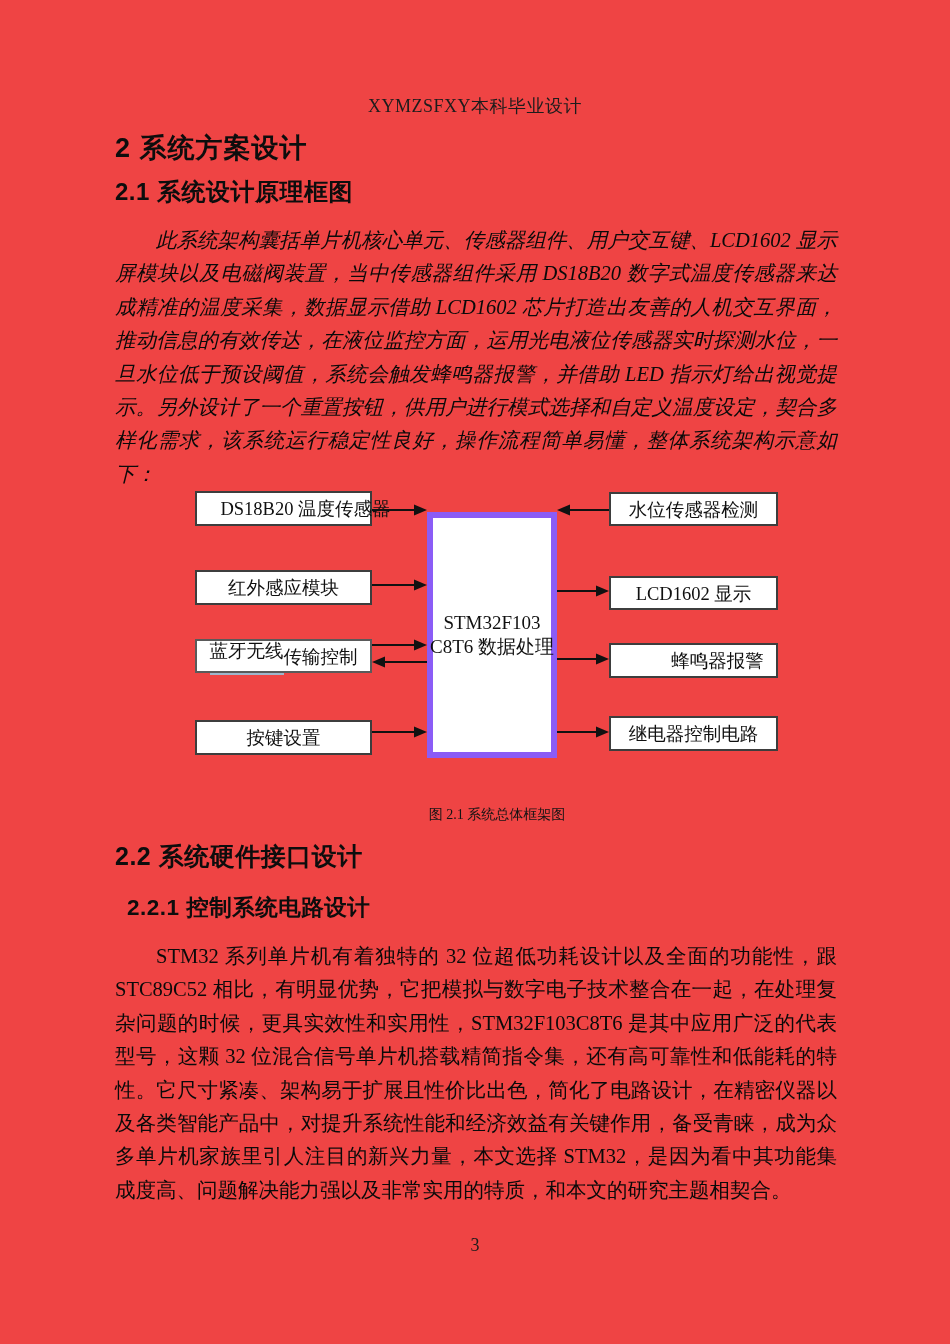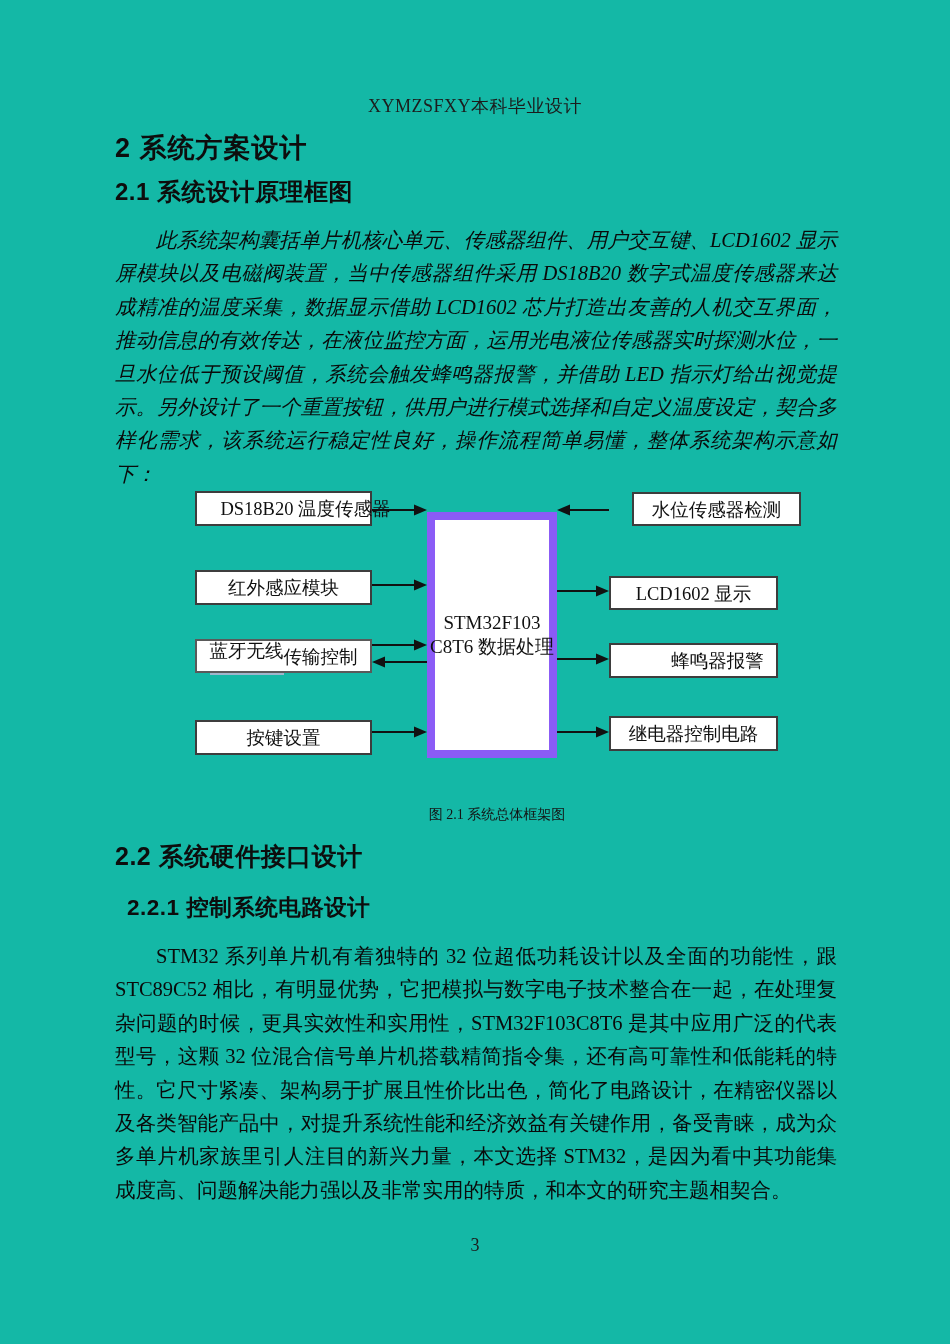--- a/index.html
+++ b/index.html
@@ -1,20 +1,20 @@
 <!DOCTYPE html>
 <html><head>
 <meta charset="utf-8">
 <style>
   html, body { margin: 0; padding: 0; background: #ffffff; }
   .page {
     position: relative;
     width: 950px;
     height: 1344px;
-    background: #14b8a6;
+    background: #ef4444;
     color: #111;
     font-family: "Liberation Serif", "DejaVu Serif", serif;
     overflow: hidden;
   }
   .doc-header {
     position: absolute;
     top: 94px; left: 0; right: 0;
     text-align: center;
     font-size: 18px;
     color: #1c1c1c;
@@ -68,28 +68,28 @@
     color: #101010;
     box-sizing: border-box;
     white-space: nowrap;
   }
   .lbox { left: 45px; width: 177px; height: 35px; }
   .l1 { top: 13px; padding-left: 44px; }
   .l2 { top: 92px; }
   .l3 { top: 161px; height: 34px; border-color: #5a5a5a; }
   .l4 { top: 242px; }
   .rbox { left: 459px; width: 169px; }
-  .r1 { top: 14px; height: 34px; margin-left: 23px; }
+  .r1 { top: 14px; height: 34px; }
   .r2 { top: 98px; height: 34px; }
   .r3 { top: 165px; height: 35px; padding-left: 48px; }
   .r4 { top: 238px; height: 35px; }
   .cbox {
     left: 277px; top: 34px;
     width: 130px; height: 246px;
-    border: 8px solid #8b5cf6;
+    border: 6px solid #8b5cf6;
     flex-direction: column;
     font-size: 19px;
     line-height: 24px;
   }
   .cbox .cline { display: block; text-align: center; }
   .underlined-part { border-bottom: 2px solid #9fb6cc; padding-bottom: 10px; }
   .arrows-svg { position: absolute; left: 0; top: 0; }
 
   .fig-caption {
     position: absolute;

